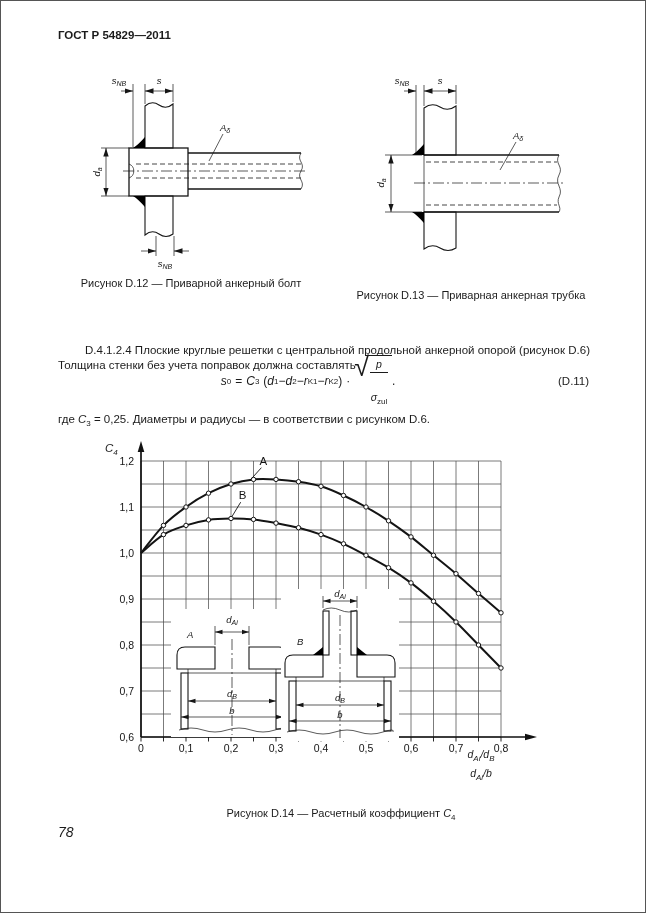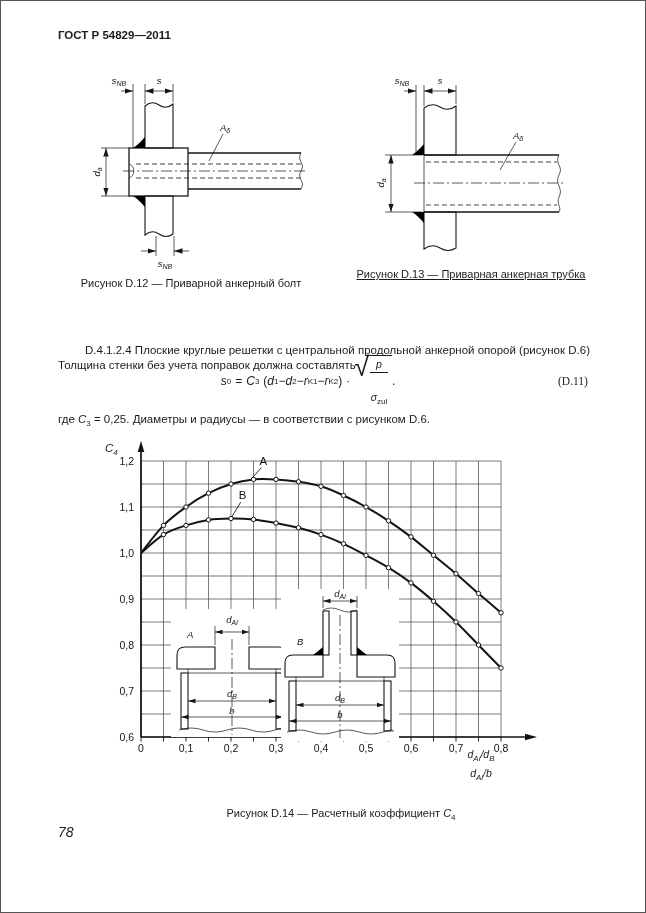--- a/index.html
+++ b/index.html
@@ -15,21 +15,21 @@
   .fv{font-style:italic;}
   sub{font-size:8px;}
   .formula-row{display:flex;align-items:center;justify-content:center;font-size:12px;}
   .sqrt-wrap{display:inline-flex;align-items:stretch;vertical-align:middle;margin-left:4px;}
   .rad{font-size:27px;line-height:.92;font-style:normal;}
   .rad-body{border-top:1.2px solid #1b1b1b;display:inline-flex;align-items:center;
             padding:2px 4px 0 4px;margin-left:-3px;}
   .frac{display:flex;flex-direction:column;align-items:center;font-size:10.5px;line-height:1.2;}
   .fnum{border-bottom:1px solid #1b1b1b;padding:0 6px 1px;}
   .fden{padding-top:18px;}
-  .ftag{font-size:11.5px;font-family:Liberation Serif, serif;}
+  .ftag{font-size:11.5px;}
   .gap{display:inline-block;width:4px;}
   
   .grid{stroke:#4f4f4f;stroke-width:.75;}
   .axis{stroke:#111;stroke-width:1.7;}
   .ah{fill:#111;}
   .tick{stroke:#111;stroke-width:.9;}
   .tl{font-size:10.5px;fill:#141414;}
   .curve{fill:none;stroke:#141414;stroke-width:2;stroke-linejoin:round;}
   .pt{fill:#fff;stroke:#141414;stroke-width:1;}
   .leader{stroke:#141414;stroke-width:.9;}
@@ -146,21 +146,21 @@
       <line class="tn" x1="53" y1="136" x2="16" y2="136"></line>
       <line class="tn" x1="22" y1="107" x2="22" y2="79" marker-end="url(#m13)"></line>
       <line class="tn" x1="22" y1="107" x2="22" y2="136" marker-end="url(#m13)"></line>
       <text class="lbl" transform="rotate(-90 12 107)" x="12" y="110" text-anchor="middle"><tspan>d</tspan><tspan class="sb" dy="2">a</tspan></text>
       <line class="tn" x1="147" y1="66" x2="131" y2="94"></line>
       <text class="lbl" x="144" y="63"><tspan>A</tspan><tspan class="sb" dy="2">δ</tspan></text>
     </g>
   </svg>
 
   <div class="abs cap" style="left:60px;top:276px;width:260px;">Рисунок D.12 — Приварной анкерный болт</div>
-  <div class="abs cap" style="left:340px;top:267px;width:260px;text-decoration:underline;">Рисунок D.13 — Приварная анкерная трубка</div>
+  <div class="abs cap" style="left:340px;top:288px;width:260px;">Рисунок D.13 — Приварная анкерная трубка</div>
 
   <div class="abs body-text" style="left:57px;top:300px;width:538px;margin-top:42px;">
     <div class="indent">D.4.1.2.4 Плоские круглые решетки с центральной продольной анкерной опорой (рисунок D.6)</div>
     <div>Толщина стенки без учета поправок должна составлять</div>
   </div>
 
   <div class="abs formula-row" style="left:57px;top:362px;width:500px;height:36px;">
     <span class="fv">s</span>
       <sub>0</sub>
     <span class="gap"></span>

